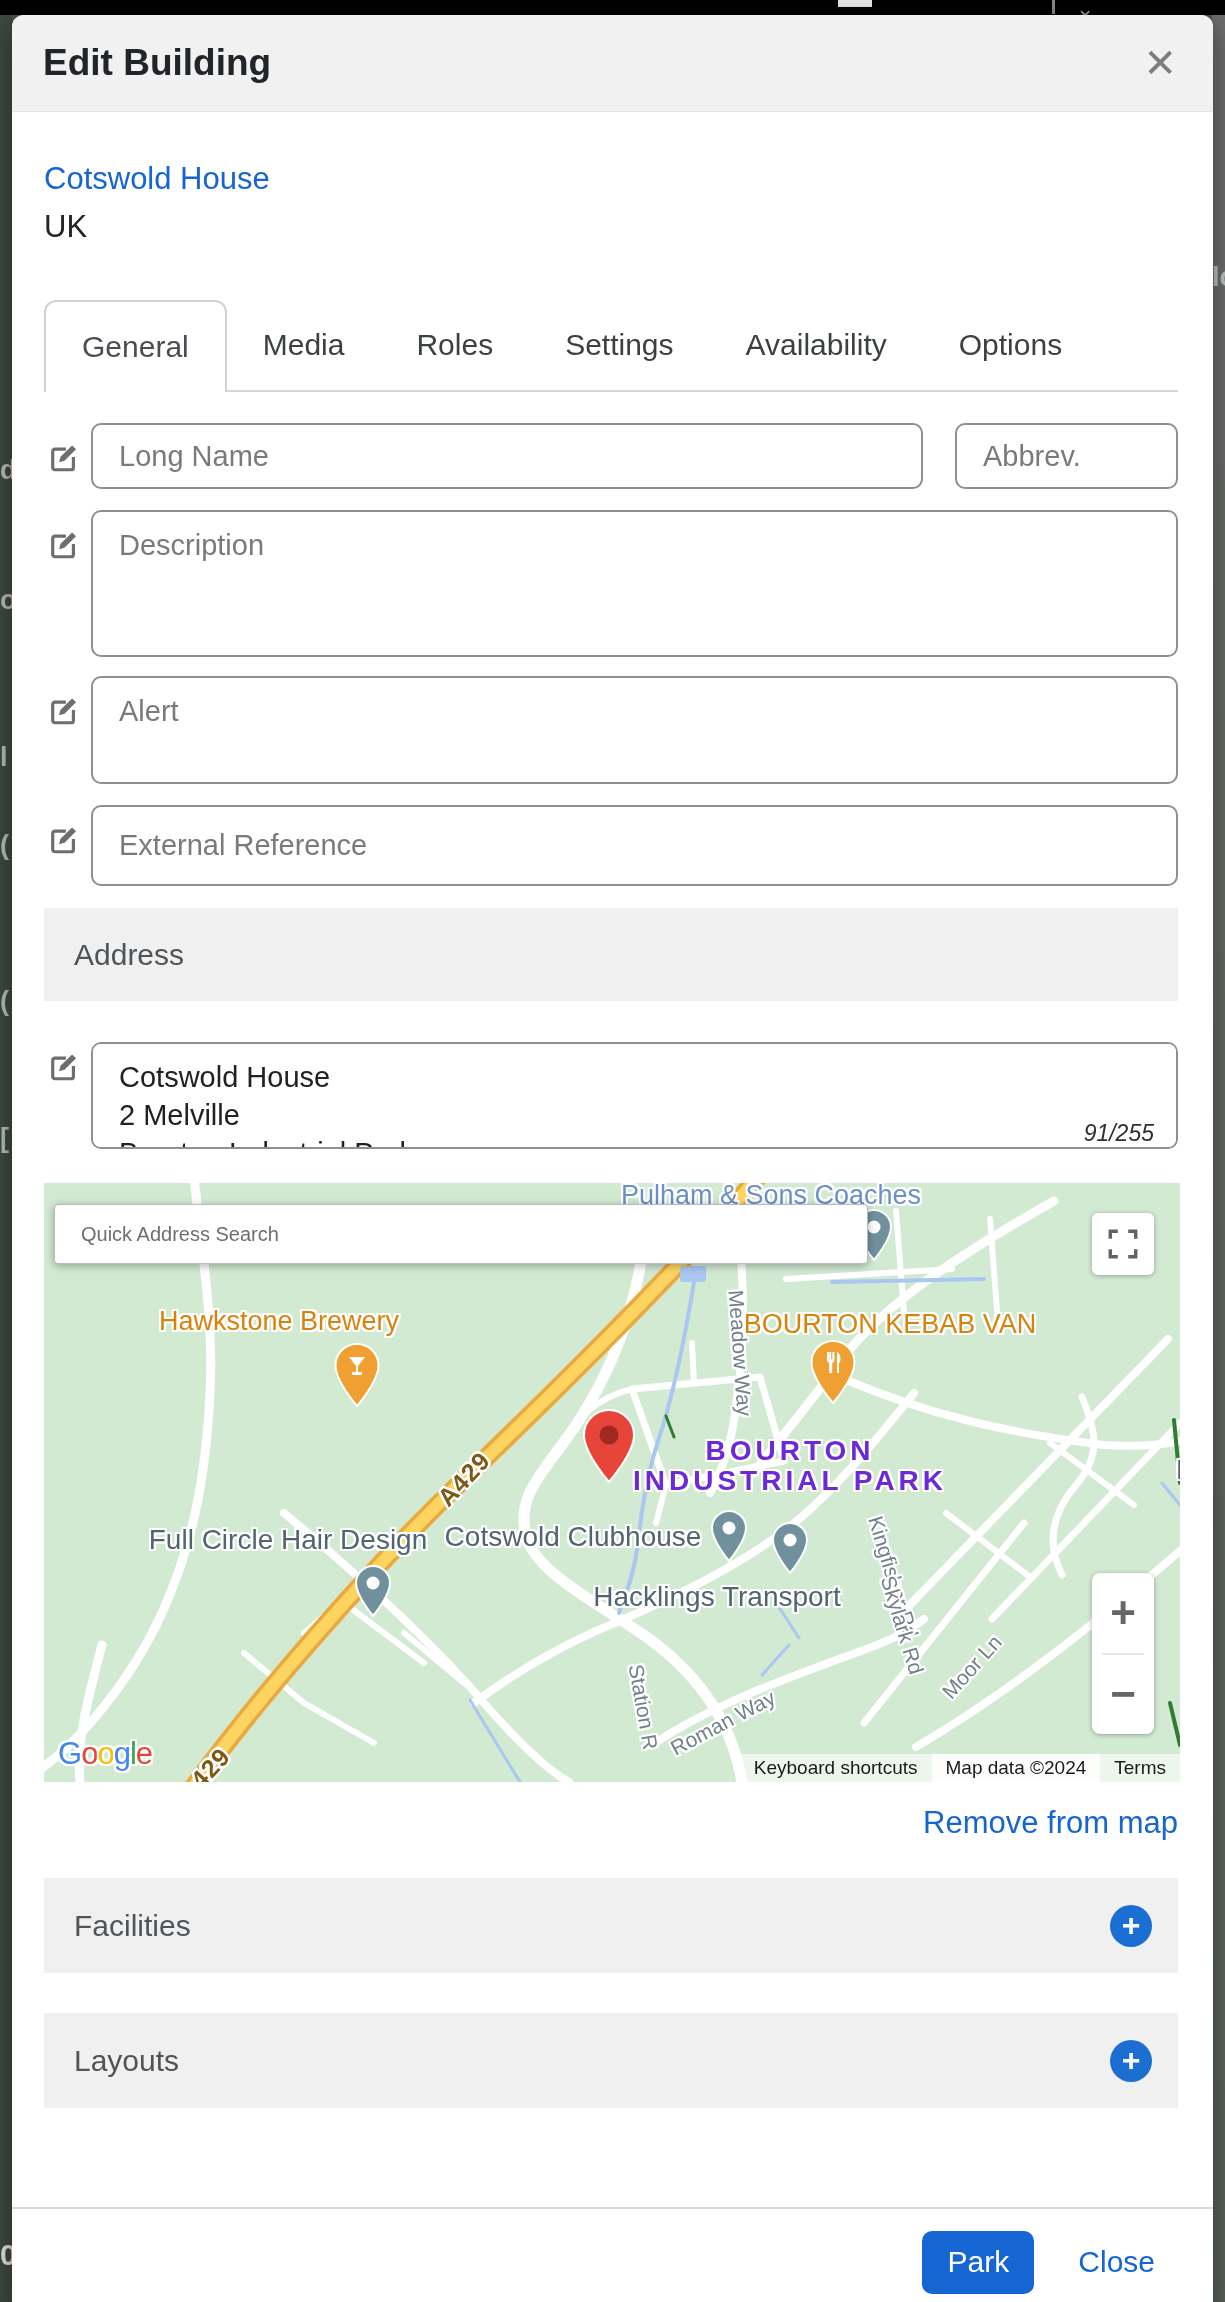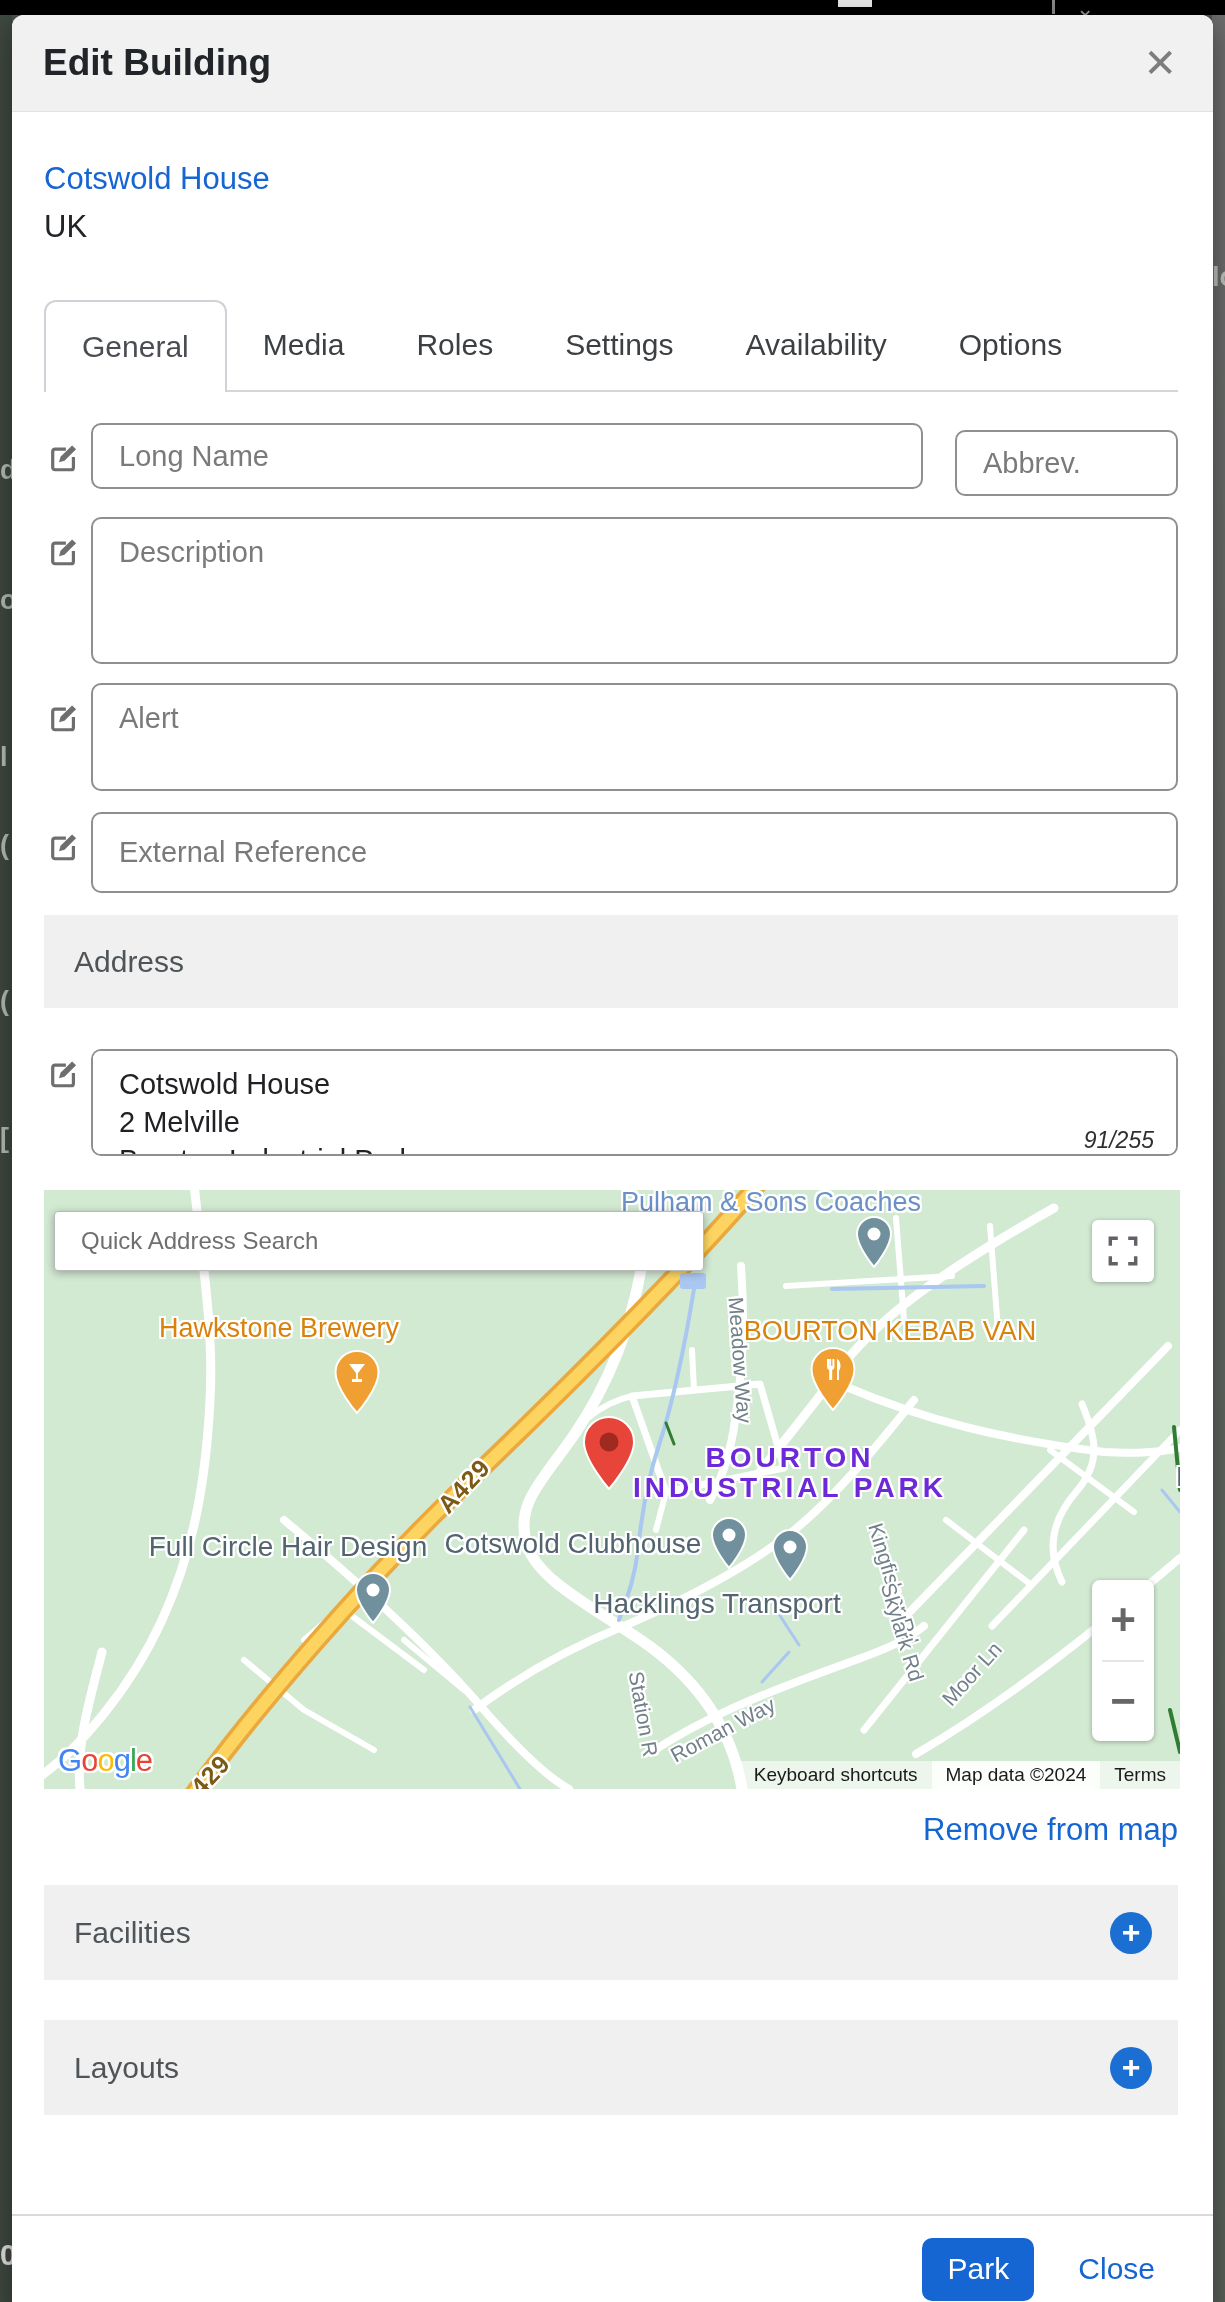--- a/index.html
+++ b/index.html
@@ -40,21 +40,21 @@
     margin-bottom:-2px;color:#4a4e52;
   }
   
   .frow{display:flex;align-items:flex-start;margin-top:31px;}
   .frow .icon-col{width:47px;flex:0 0 47px;padding-left:4px;box-sizing:border-box;margin-top:18px;}
   .field{border:2px solid #8f8f8f;border-radius:10px;background:#fff;box-sizing:border-box;
     font-size:29px;color:#202124;padding:0 26px;font-family:"Liberation Sans",sans-serif;}
   .field::placeholder{color:#7a7a7a;opacity:1;}
   input.field{height:66px;}
   .field-long{flex:1;}
-  .field-abbrev{width:223px;margin-left:32px;flex:0 0 auto;margin-top:7px;}
+  .field-abbrev{width:223px;margin-left:32px;flex:0 0 auto;}
   textarea.field{resize:none;padding-top:14px;line-height:38px;}
   .ta-desc{height:147px;width:100%;}
   .ta-alert{height:108px;width:100%;}
   .ta-addr{height:107px;width:100%;padding-top:8px;}
   .fieldwrap{position:relative;flex:1;}
   .counter{position:absolute;right:24px;bottom:6px;font-size:23px;font-style:italic;color:#2f2f2f;background:#fff;padding-left:8px;}
   .mt19{margin-top:19px}.mt21{margin-top:21px}.mt22{margin-top:22px}.mt41{margin-top:41px}
   
   .band{height:93px;background:#f0f0f0;display:flex;align-items:center;padding:0 26px 0 30px;
     box-sizing:border-box;font-size:30px;color:#4f5458;justify-content:space-between;}
@@ -66,22 +66,22 @@
   .map svg.roads{position:absolute;left:0;top:0;}
   .maplabel{position:absolute;transform:translate(-50%,-50%);white-space:nowrap;
     text-shadow:-2px 0 0 #fff,2px 0 0 #fff,0 -2px 0 #fff,0 2px 0 #fff,-2px -2px 0 #fff,2px 2px 0 #fff,-2px 2px 0 #fff,2px -2px 0 #fff;}
   .lbl-biz{font-size:28px;color:#51646f;}
   .lbl-poi{font-size:27px;color:#d9820b;}
   .lbl-blue{font-size:27px;color:#6b90c8;}
   .lbl-area{font-size:28px;color:#6d28d9;font-weight:bold;letter-spacing:4px;}
   .lbl-street{font-size:21px;color:#72808a;}
   .lbl-shield{font-size:25px;color:#7c5a16;font-weight:bold;letter-spacing:1px;}
   .pin{position:absolute;}
-  .map-search{position:absolute;left:10px;top:21px;width:650px;height:60px;background:#fff;border:1px solid #b9b9b9;
-    border-radius:4px;box-shadow:0 2px 8px rgba(0,0,0,.3);font-size:24px;color:#333;padding:0 26px;box-sizing:border-box;}
+  .map-search{position:absolute;left:10px;top:21px;width:814px;height:60px;background:#fff;border:1px solid #b9b9b9;
+    border-radius:4px;box-shadow:0 2px 8px rgba(0,0,0,.3);font-size:20px;color:#333;padding:0 26px;box-sizing:border-box;}
   .map-search::placeholder{color:#6f6f6f;opacity:1;}
   .fs-btn{position:absolute;right:26px;top:30px;width:62px;height:62px;background:#fff;border-radius:6px;
     box-shadow:0 1px 5px rgba(0,0,0,.3);display:flex;align-items:center;justify-content:center;cursor:pointer;}
   .zoom-ctl{position:absolute;right:26px;top:390px;width:62px;height:161px;background:#fff;border-radius:8px;
     box-shadow:0 1px 5px rgba(0,0,0,.3);display:flex;flex-direction:column;cursor:pointer;}
   .zoom-ctl .zbtn{flex:1;display:flex;align-items:center;justify-content:center;font-size:44px;color:#666;font-weight:bold;}
   .zoom-ctl .zdiv{height:2px;background:#e6e6e6;margin:0 10px;}
   .google-logo{position:absolute;left:14px;bottom:10px;font-size:31px;font-weight:500;letter-spacing:-1px;
     text-shadow:-2px 0 0 #fff,2px 0 0 #fff,0 -2px 0 #fff,0 2px 0 #fff,-2px -2px 0 #fff,2px 2px 0 #fff,-2px 2px 0 #fff,2px -2px 0 #fff;}
   .g-b{color:#4285F4}.g-r{color:#EA4335}.g-y{color:#FBBC05}.g-g{color:#34A853}

